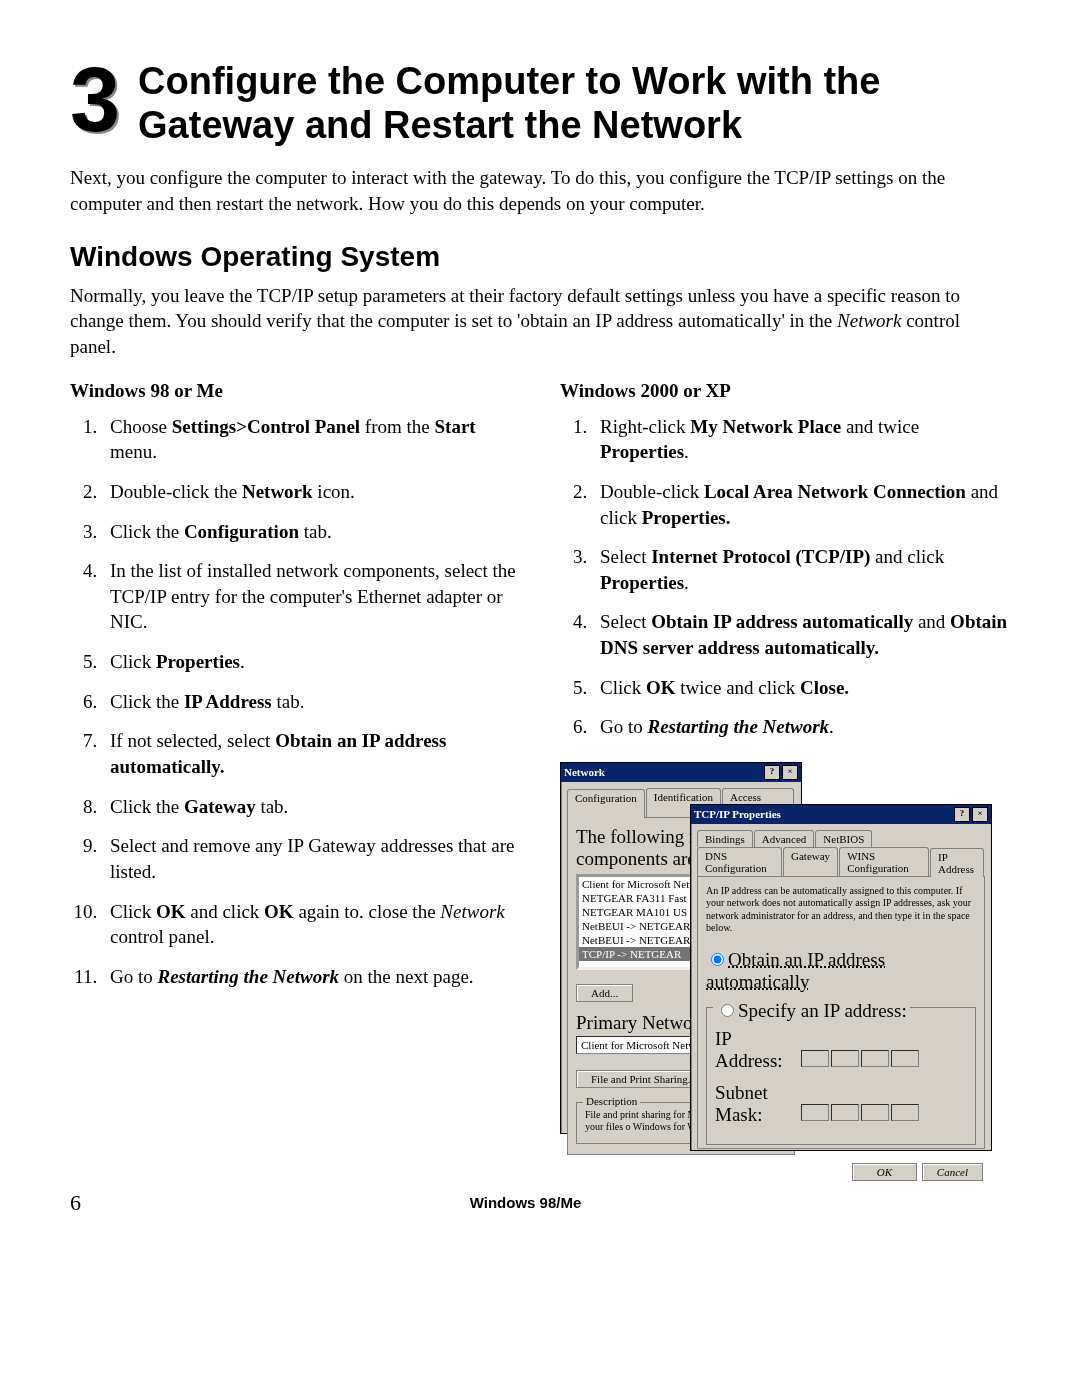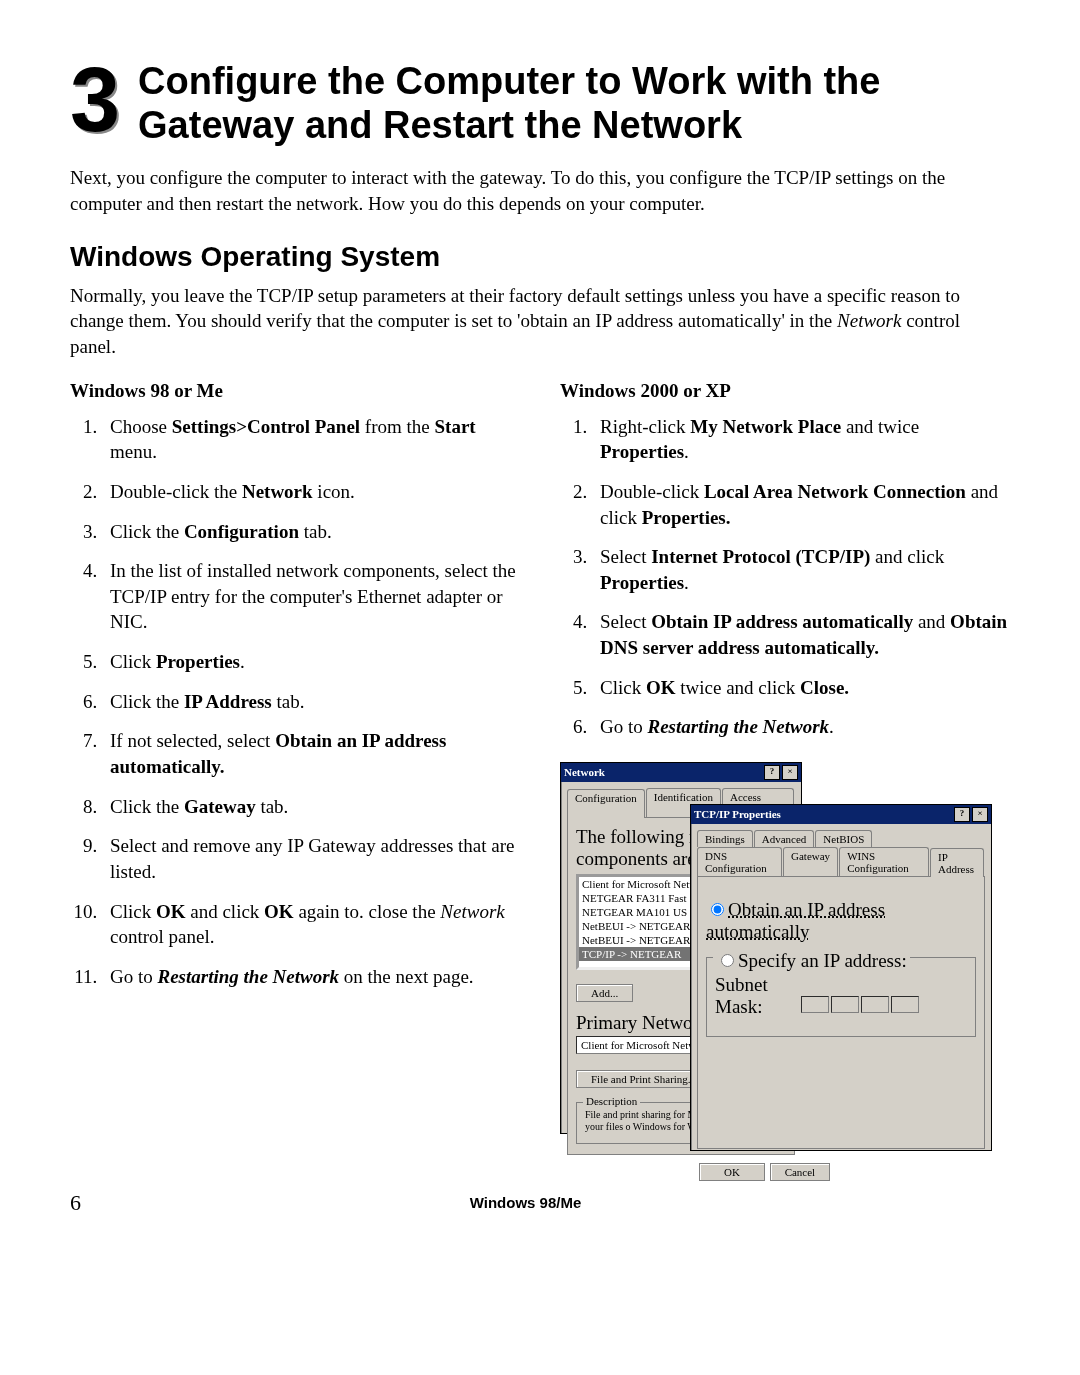--- a/index.html
+++ b/index.html
@@ -282,34 +282,39 @@
           <div class="tab">Advanced</div>
           <div class="tab">NetBIOS</div>
         </div>
         <div class="tabs" style="margin-top:0;">
           <div class="tab">DNS Configuration</div>
           <div class="tab">Gateway</div>
           <div class="tab">WINS Configuration</div>
           <div class="tab active">IP Address</div>
         </div>
         <div class="panel" style="height:255px;">
+          <div style="font-size:10px; line-height:1.25;">An IP address can be automatically assigned to this computer. If your network does not automatically assign IP addresses, ask your network administrator for an address, and then type it in the space below.</div>
           <div style="margin-top:14px;">
             <input type="radio" class="radio" checked="" style=""><span style="text-decoration: underline dotted;">Obtain an IP address automatically</span>
           </div>
           <div class="group" style="margin-top:14px; padding-bottom:18px;">
             <div style="position:absolute; top:-8px; left:6px; background:#d4d0c8; padding:0 3px;">
               <input type="radio" class="radio" style=""><span class="gray">Specify an IP address:</span>
+            </div>
+            <div style="margin-top:14px;" class="gray">
+              <span style="display:inline-block; width:80px;">IP Address:</span>
+              <span class="ipcell"></span><span class="ipcell"></span><span class="ipcell"></span><span class="ipcell"></span>
             </div>
             <div style="margin-top:10px;" class="gray">
               <span style="display:inline-block; width:80px;">Subnet Mask:</span>
               <span class="ipcell"></span><span class="ipcell"></span><span class="ipcell"></span><span class="ipcell"></span>
             </div>
           </div>
         </div>
-        <div style="padding:4px 8px;">
+        <div style="text-align:right; padding:4px 8px;font-style:italic;">
           <span class="btn" style="padding:2px 24px;">OK</span>
           <span class="btn">Cancel</span>
         </div>
       </div>
     </div>
   </div>
 </div>
 
 <div class="footer">
   <span class="page-num">6</span>

